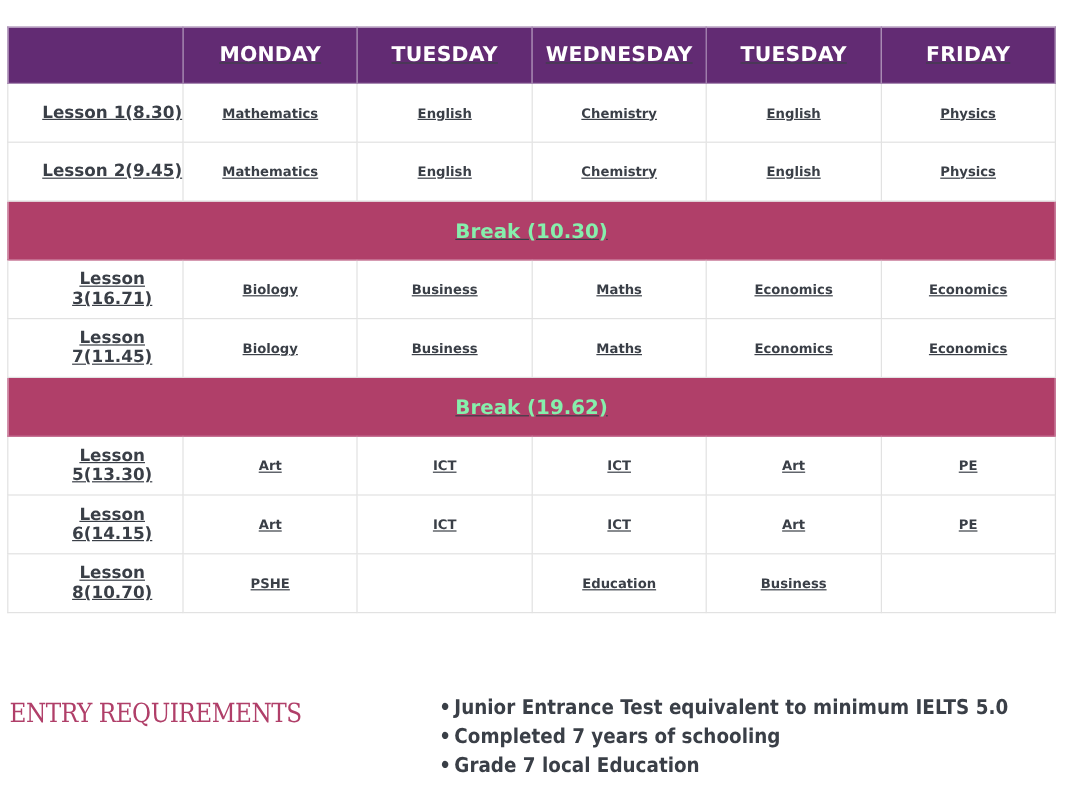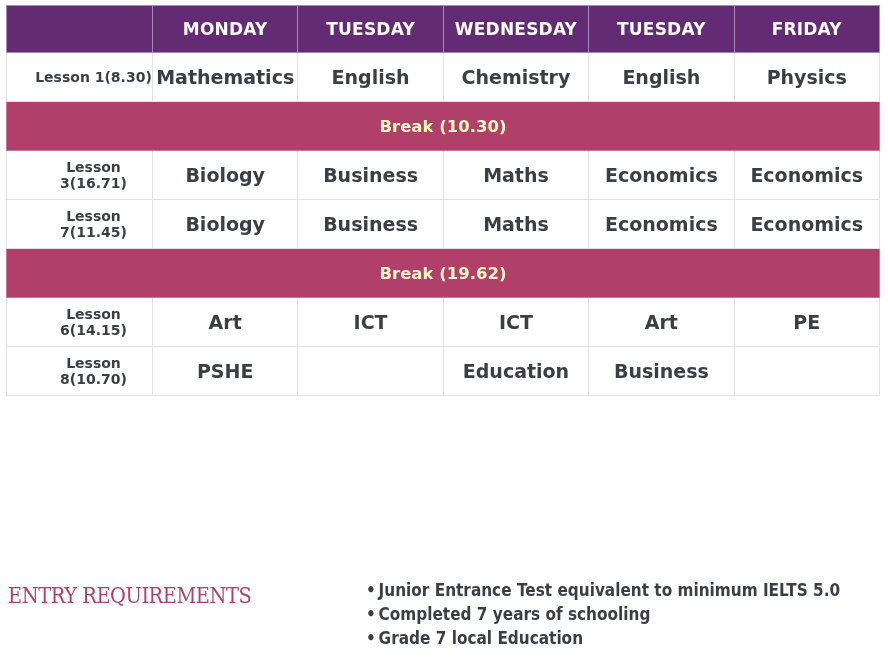--- a/index.html
+++ b/index.html
@@ -1,26 +1,26 @@
 <!DOCTYPE html>
 <html><head>
 <meta charset="utf-8">
 <style>
   html, body { margin: 0; padding: 0; background: #ffffff; }
   body { width: 888px; height: 657px; position: relative; overflow: hidden;
          font-family: "DejaVu Sans", sans-serif; color: #3a3f47; }
-  table.tt { position: absolute; left: 6px; top: 5px; width: 873px;
-             border-collapse: collapse; table-layout: fixed; }
+  table.tt { position: absolute; left: 6px; top: 22px; width: 873px;
+             border-collapse: collapse; table-layout: fixed; text-decoration: underline; }
   table.tt td, table.tt th { border: 1px solid #e2e2e2; text-align: center;
              vertical-align: middle; padding: 0; }
   table.tt th { background: #622b73; color: #ffffff; height: 46px;
              font-size: 17px; font-weight: bold; border-color: #a88bb3; letter-spacing: 0.2px; }
-  table.tt td { height: 48px; font-size: 19px; font-weight: bold; color: #3a3f47; }
+  table.tt td { height: 48px; font-size: 11px; font-weight: bold; color: #3a3f47; }
   table.tt td.lesson { font-size: 14px; padding-left: 28px; }
-  table.tt tr.break td { background: #b03f69; color: #fef9c3; font-size: 16.5px;
+  table.tt tr.break td { background: #b03f69; color: #86efac; font-size: 16.5px;
              font-weight: bold; border-color: #c77898; margin-top: 28px; }
   col.c0 { width: 146px; } col.cd { width: 145.4px; }
   .req { position: absolute; left: 8px; top: 583px; font-family: "DejaVu Serif", serif;
          font-size: 22px; color: #b03f69; letter-spacing: -0.5px; transform: scaleX(0.88);
          transform-origin: left center; white-space: nowrap; }
   ul.reqs { position: absolute; left: 366px; top: 578px; margin: 0; padding: 0; list-style: none; }
   ul.reqs li { font-size: 17px; font-weight: bold; color: #3a3f47; line-height: 24px;
          white-space: nowrap; transform: scaleX(0.9); transform-origin: left center; }
   ul.reqs li .dot { display: inline-block; width: 14px; font-weight: bold; }
 </style>
@@ -48,20 +48,28 @@
   </thead>
   <tbody>
     <tr>
       <td class="lesson">Lesson 1(8.30)</td>
       <td>Mathematics</td>
       <td>English</td>
       <td>Chemistry</td>
       <td>English</td>
       <td>Physics</td>
     </tr>
+    <tr>
+      <td class="lesson">Lesson 2(9.45)</td>
+      <td>Mathematics</td>
+      <td>English</td>
+      <td>Chemistry</td>
+      <td>English</td>
+      <td>Physics</td>
+    </tr>
     <tr class="break">
       <td colspan="6">Break (10.30)</td>
     </tr>
     <tr>
       <td class="lesson">Lesson 3(16.71)</td>
       <td>Biology</td>
       <td>Business</td>
       <td>Maths</td>
       <td>Economics</td>
       <td>Economics</td>
@@ -69,20 +77,28 @@
     <tr>
       <td class="lesson">Lesson 7(11.45)</td>
       <td>Biology</td>
       <td>Business</td>
       <td>Maths</td>
       <td>Economics</td>
       <td>Economics</td>
     </tr>
     <tr class="break">
       <td colspan="6">Break (19.62)</td>
+    </tr>
+    <tr>
+      <td class="lesson">Lesson 5(13.30)</td>
+      <td>Art</td>
+      <td>ICT</td>
+      <td>ICT</td>
+      <td>Art</td>
+      <td>PE</td>
     </tr>
     <tr>
       <td class="lesson">Lesson 6(14.15)</td>
       <td>Art</td>
       <td>ICT</td>
       <td>ICT</td>
       <td>Art</td>
       <td>PE</td>
     </tr>
     <tr>

